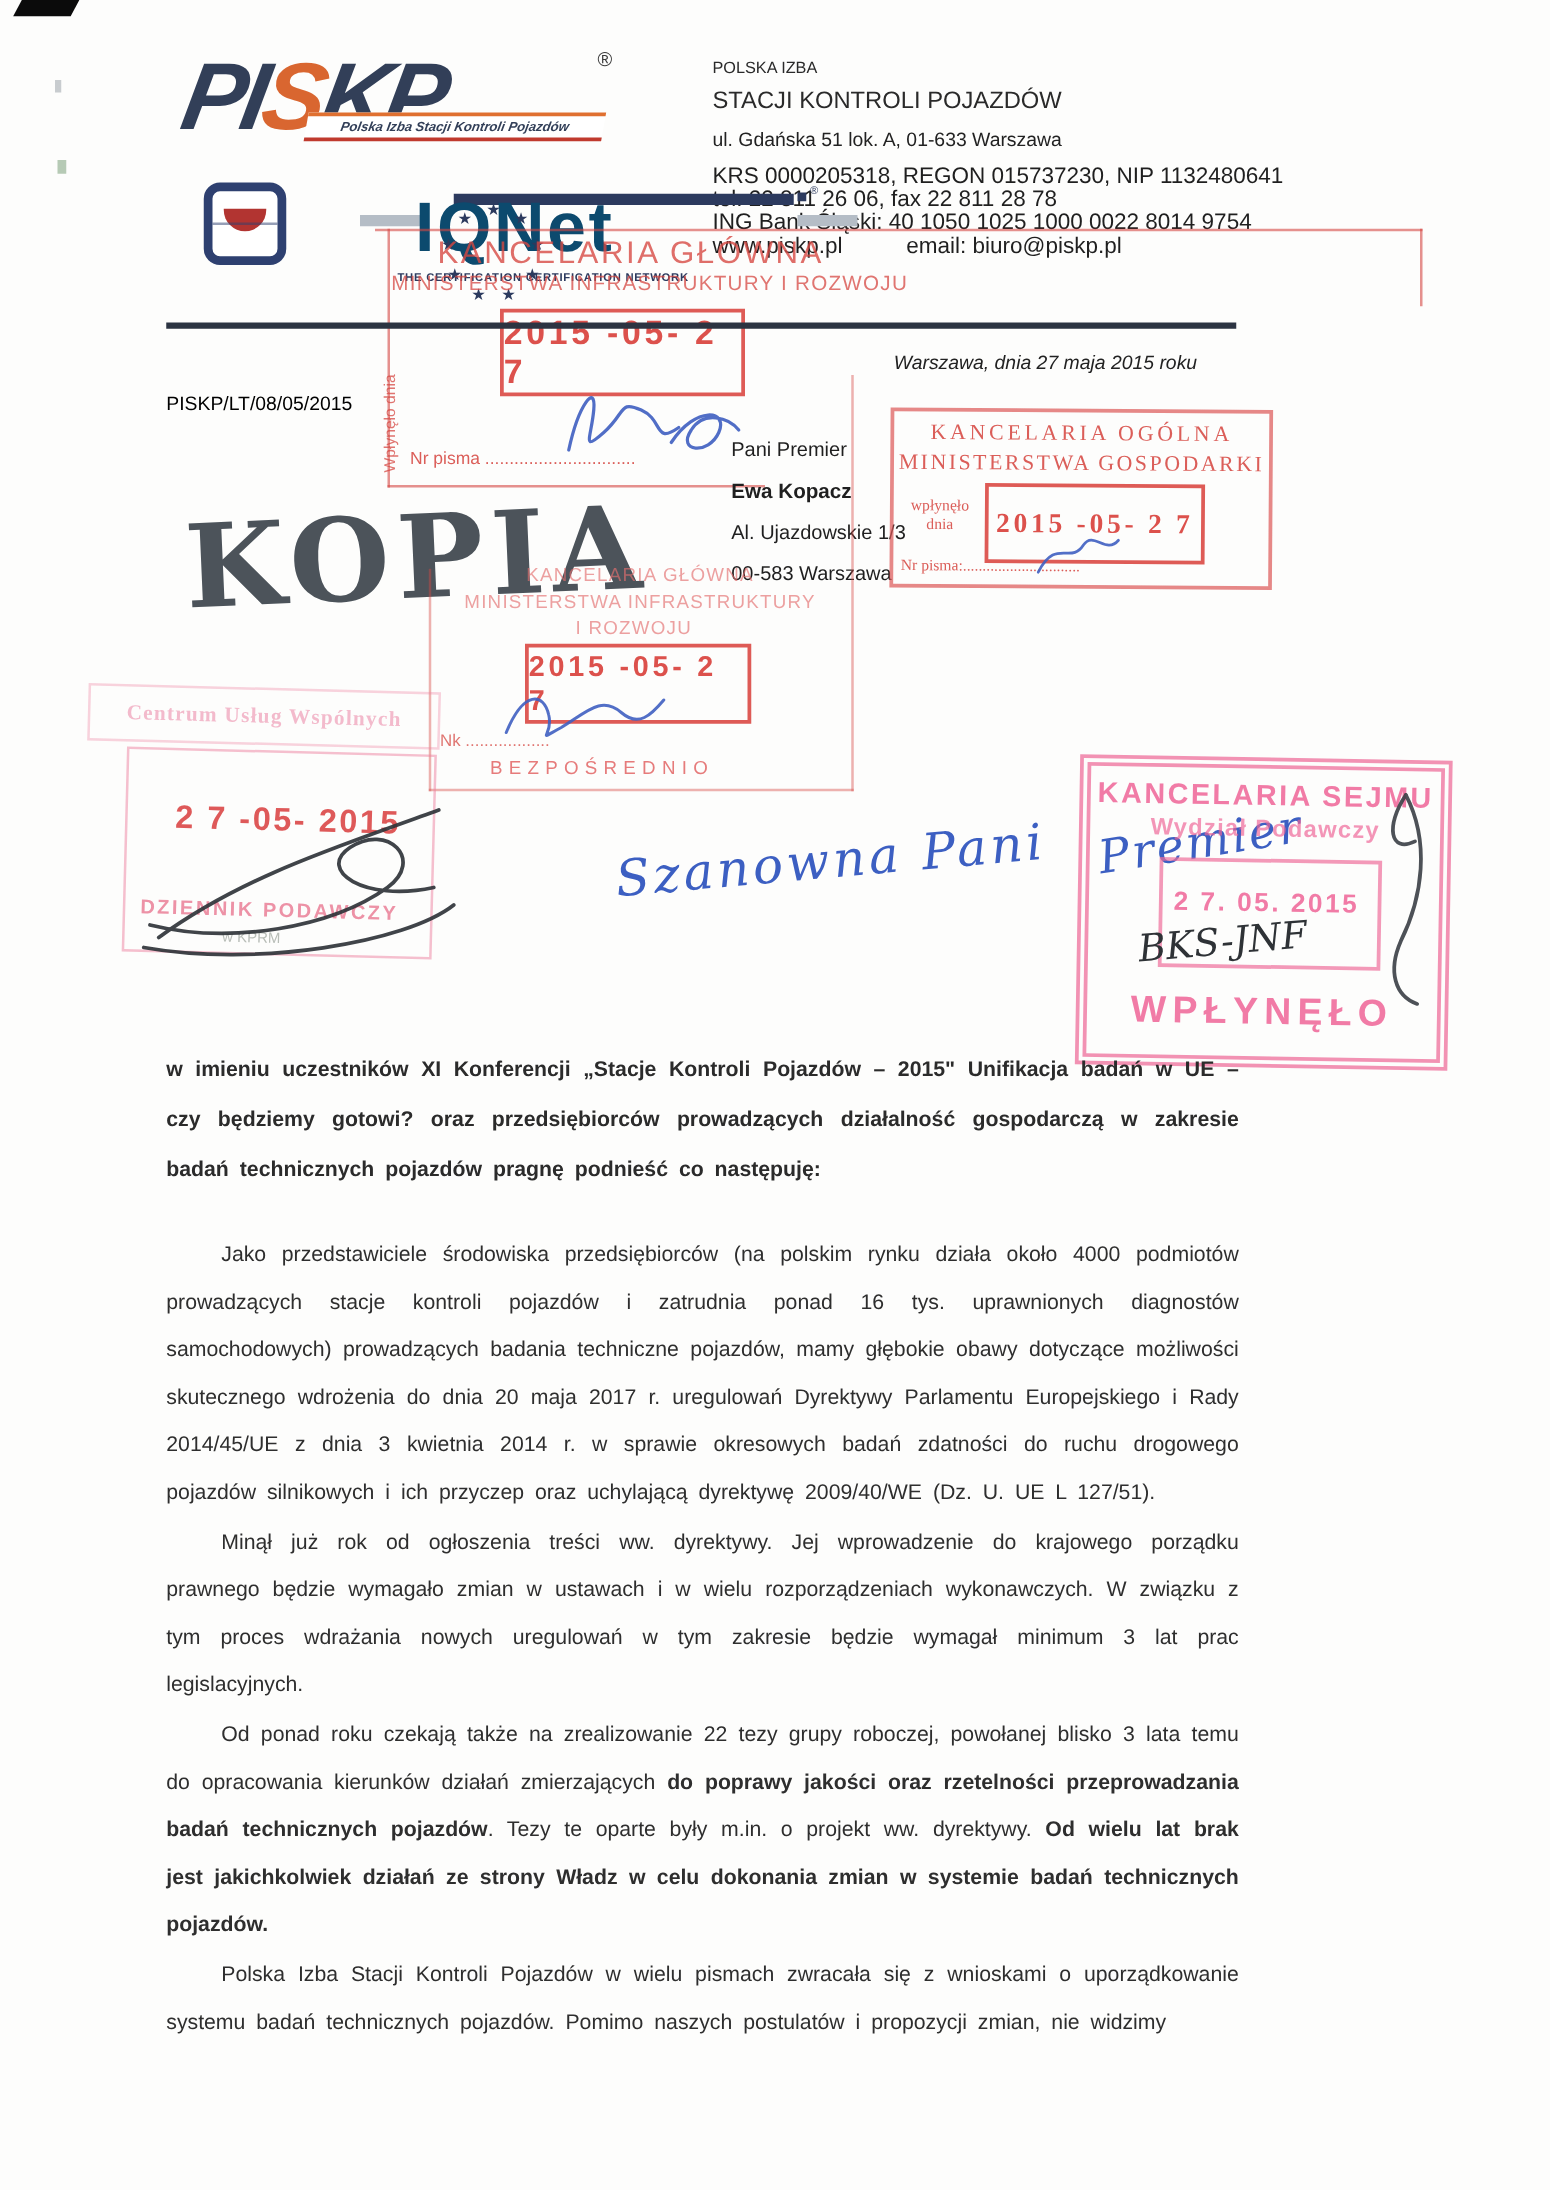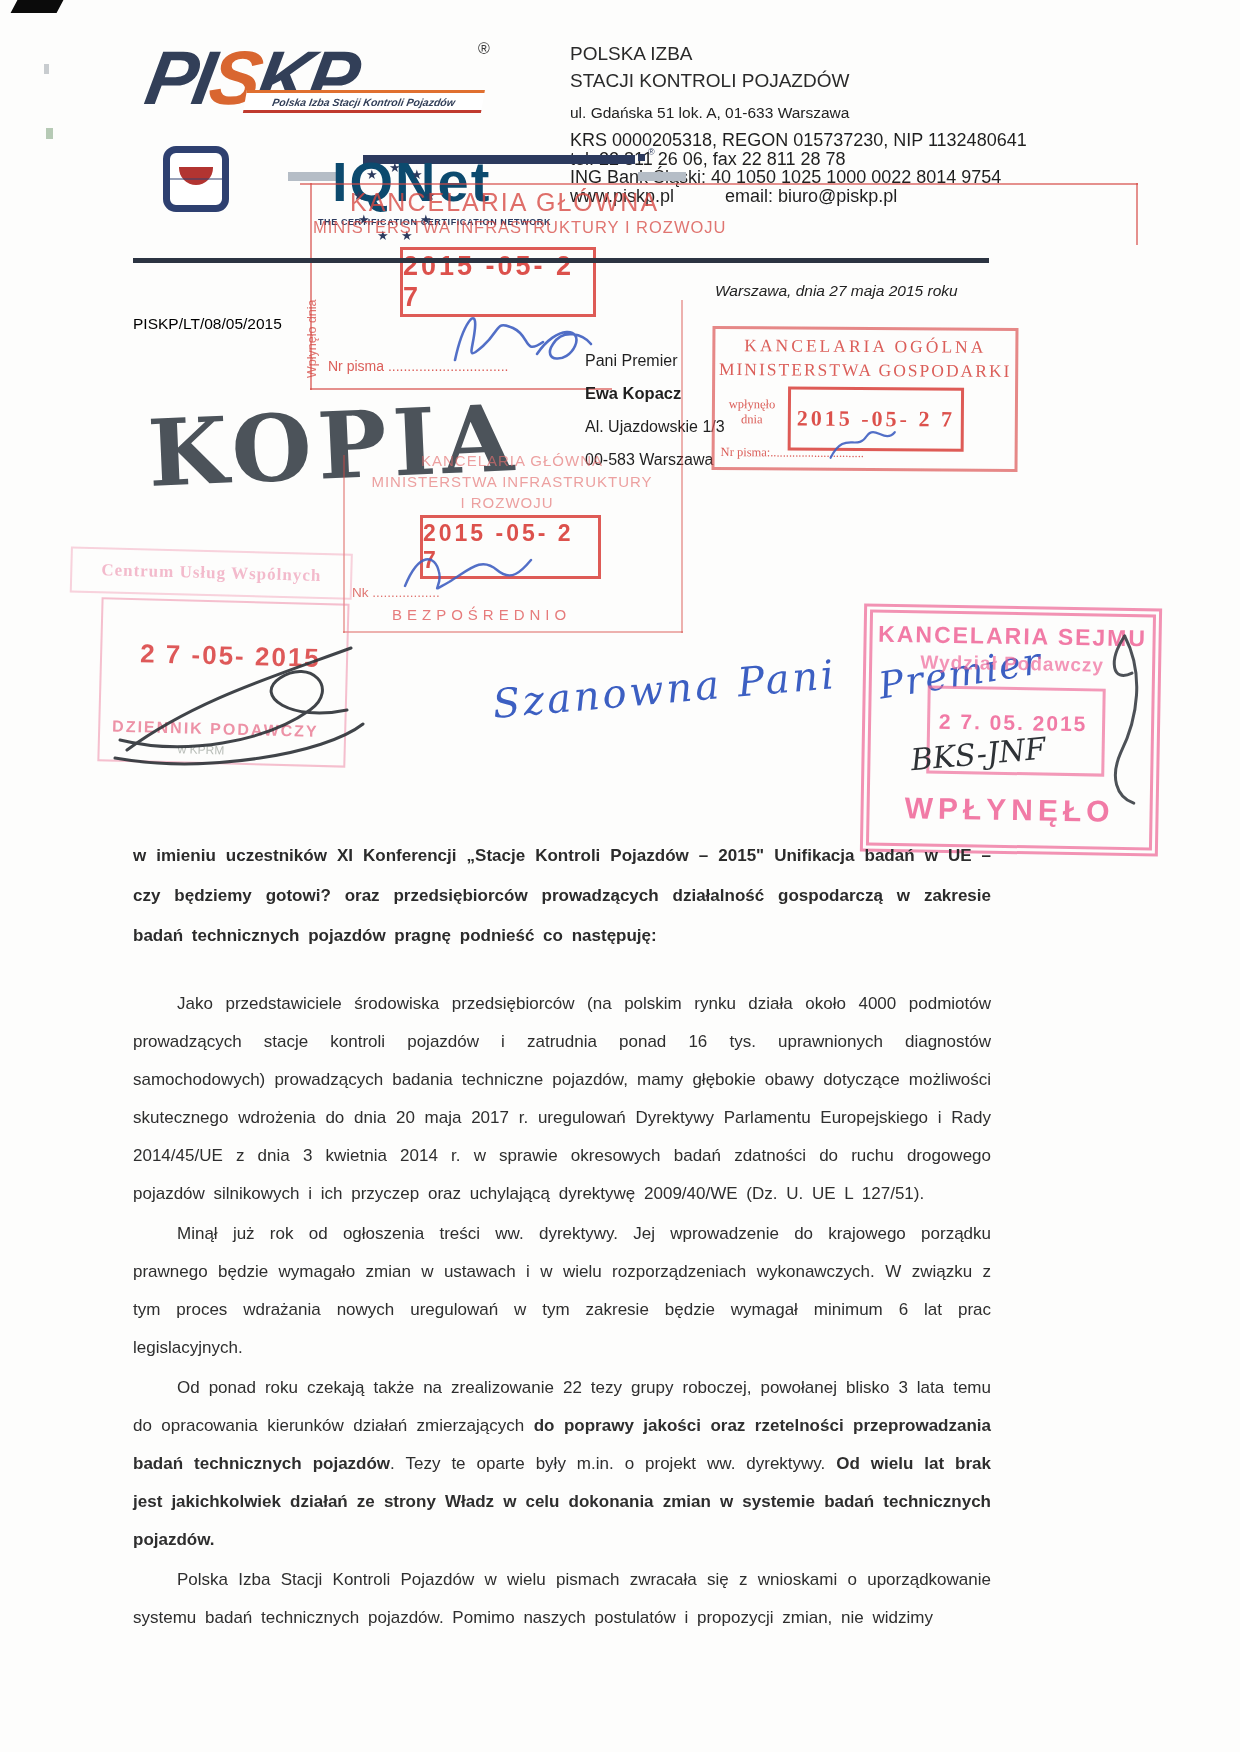--- a/index.html
+++ b/index.html
@@ -32,21 +32,21 @@
       <span>PI</span><span style="color:#d96630;">S</span><span>KP</span>
     </div>
     <div class="abs" style="left:102px;top:56px;width:238px;height:17px;background:#fff;border-top:3px solid #e07030;border-bottom:3px solid #c03a2e;
                 display:flex;align-items:center;justify-content:center;">
       <span style="font-size:10.5px;font-weight:bold;font-style:italic;color:#323f58;white-space:nowrap;">Polska Izba Stacji Kontroli Pojazdów</span>
     </div>
   </div>
   <div class="abs" style="left:478px;top:40px;font-size:16px;color:#3a3a3a;">®</div>
 
   <div class="abs" style="left:570px;top:40px;width:470px;">
-    <div style="font-size:19px;line-height:27px;color:#2a2a2a;">POLSKA IZBA</div>
+    <div style="font-size:13px;line-height:27px;color:#2a2a2a;">POLSKA IZBA</div>
     <div style="font-size:19px;line-height:27px;color:#2a2a2a;">STACJI KONTROLI POJAZDÓW</div>
     <div style="font-size:15.5px;margin-top:10px;color:#222;">ul. Gdańska 51 lok. A, 01-633 Warszawa</div>
     <div style="margin-top:9px;">
       <div class="small-head">KRS 0000205318, REGON 015737230, NIP 1132480641</div>
       <div class="small-head">tel. 22 811 26 06, fax 22 811 28 78</div>
       <div class="small-head">ING Bank Śląski: 40 1050 1025 1000 0022 8014 9754</div>
       <div class="small-head">
         <span style="display:inline-block;width:150px;">www.piskp.pl</span>
         <span>email: biuro@piskp.pl</span>
       </div>
@@ -183,20 +183,20 @@
         <path d="M30,15 C14,40 18,62 38,52"></path>
       </g>
     </svg>
   </div>
 
 
   <div class="abs" style="left:133px;top:836px;width:858px;font-size:17px;font-weight:bold;line-height:40px;text-align:justify;word-spacing:4px;color:#2b2b2b;">w imieniu uczestników XI Konferencji „Stacje Kontroli Pojazdów – 2015" Unifikacja badań w UE – czy będziemy gotowi? oraz przedsiębiorców prowadzących działalność gospodarczą w zakresie badań technicznych pojazdów pragnę podnieść co następuję:</div>
 
   <div class="abs" style="left:133px;top:985px;width:858px;font-size:17px;line-height:38px;color:#2e2e2e;">
     <p class="body-par">Jako przedstawiciele środowiska przedsiębiorców (na polskim rynku działa około 4000 podmiotów prowadzących stacje kontroli pojazdów i zatrudnia ponad 16 tys. uprawnionych diagnostów samochodowych) prowadzących badania techniczne pojazdów, mamy głębokie obawy dotyczące możliwości skutecznego wdrożenia do dnia 20 maja 2017 r. uregulowań Dyrektywy Parlamentu Europejskiego i Rady 2014/45/UE z dnia 3 kwietnia 2014 r. w sprawie okresowych badań zdatności do ruchu drogowego pojazdów silnikowych i ich przyczep oraz uchylającą dyrektywę 2009/40/WE (Dz. U. UE L 127/51).</p>
-    <p class="body-par" style="margin-top:2px;">Minął już rok od ogłoszenia treści ww. dyrektywy. Jej wprowadzenie do krajowego porządku prawnego będzie wymagało zmian w ustawach i w wielu rozporządzeniach wykonawczych. W związku z tym proces wdrażania nowych uregulowań w tym zakresie będzie wymagał minimum 6 lat prac legislacyjnych.</p>
+    <p class="body-par" style="margin-top:2px;">Minął już rok od ogłoszenia treści ww. dyrektywy. Jej wprowadzenie do krajowego porządku prawnego będzie wymagało zmian w ustawach i w wielu rozporządzeniach wykonawczych. W związku z tym proces wdrażania nowych uregulowań w tym zakresie będzie wymagał minimum 3 lat prac legislacyjnych.</p>
     <p class="body-par" style="margin-top:2px;">
       <span>Od ponad roku czekają także na zrealizowanie 22 tezy grupy roboczej, powołanej blisko 3 lata temu do opracowania kierunków działań zmierzających </span><b>do poprawy jakości oraz rzetelności przeprowadzania badań technicznych pojazdów</b><span>. Tezy te oparte były m.in. o projekt ww. dyrektywy. </span><b>Od wielu lat brak jest jakichkolwiek działań ze strony Władz w celu dokonania zmian w systemie badań technicznych pojazdów.</b>
     </p>
     <p class="body-par" style="margin-top:2px;">Polska Izba Stacji Kontroli Pojazdów w wielu pismach zwracała się z wnioskami o uporządkowanie systemu badań technicznych pojazdów. Pomimo naszych postulatów i propozycji zmian, nie widzimy</p>
   </div>
 
 </div>
 
 </body></html>

